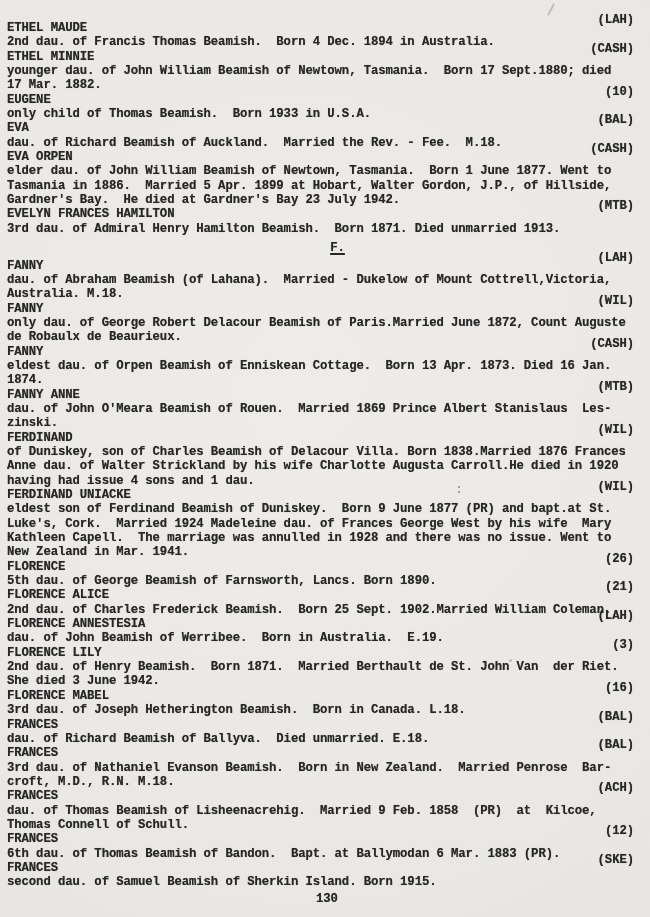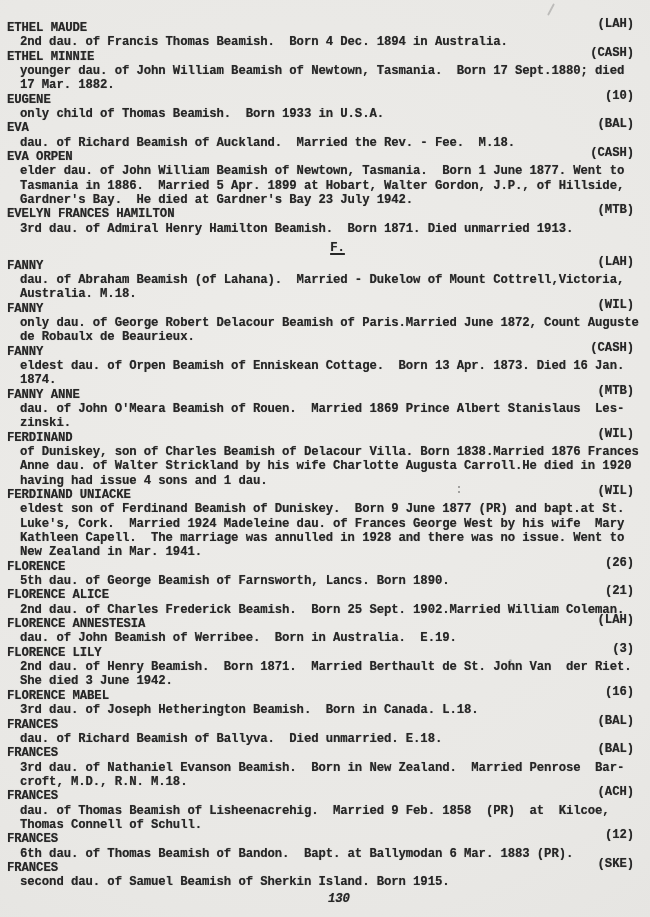--- a/index.html
+++ b/index.html
@@ -19,45 +19,45 @@
     text-shadow:0 0 0.7px rgba(38,38,38,0.6);
   }
   .content{
     position:absolute;
     left:7px;top:21px;width:627px;
     white-space:pre;
   }
   .entry-head{
     display:flex;
     justify-content:space-between;
-    align-items:center;
+    align-items:flex-end;
     height:14.35px;
   }
   .entry-name{white-space:pre;}
   .entry-code{
     position:relative;
     top:-8px;
     white-space:pre;
     margin-top:8px;
   }
-  .entry-body{margin-left:13px;}
+  .entry-body{}
   .line{height:14.35px;}
   .section-head{
     text-align:center;
     margin:5px 0 3px 34px;
     height:14.35px;
   }
   .section-label{
     text-decoration:underline;
     text-underline-offset:2px;
     text-decoration-thickness:1.5px;
   }
   .page-number{
     position:absolute;
-    left:328px;top:892px;font-style:italic;
+    left:316px;top:892px;
   }
   
   .art-slash{
     position:absolute;left:550px;top:3px;
     width:2px;height:13px;
     background:rgba(95,95,95,0.32);
     transform:rotate(28deg);
     border-radius:1px;
   }
   .art-colon{

